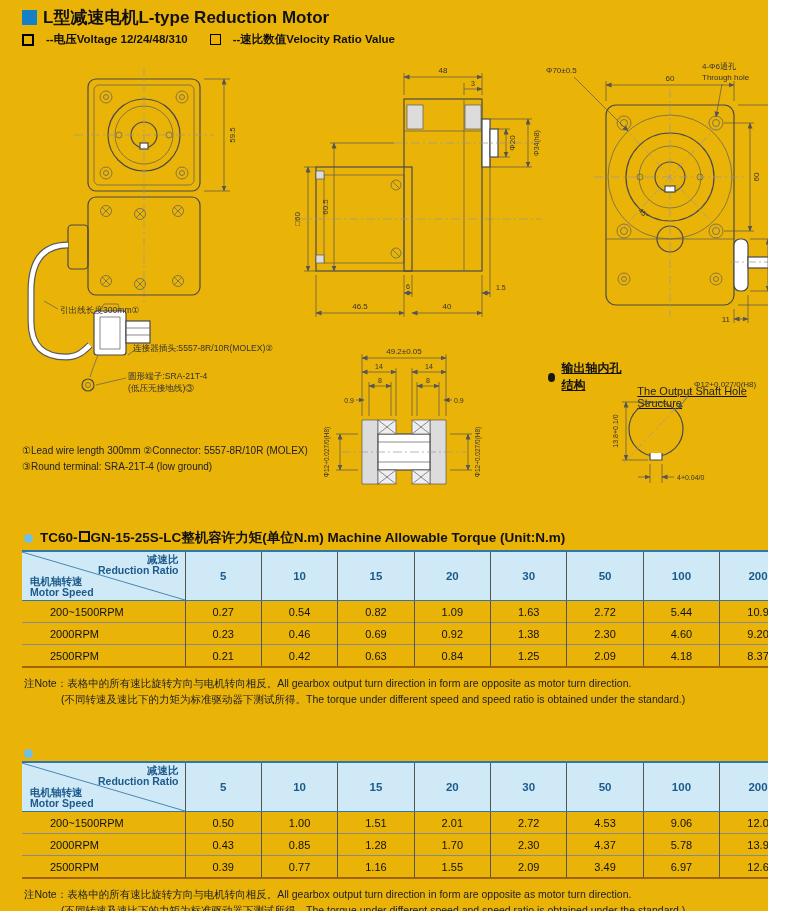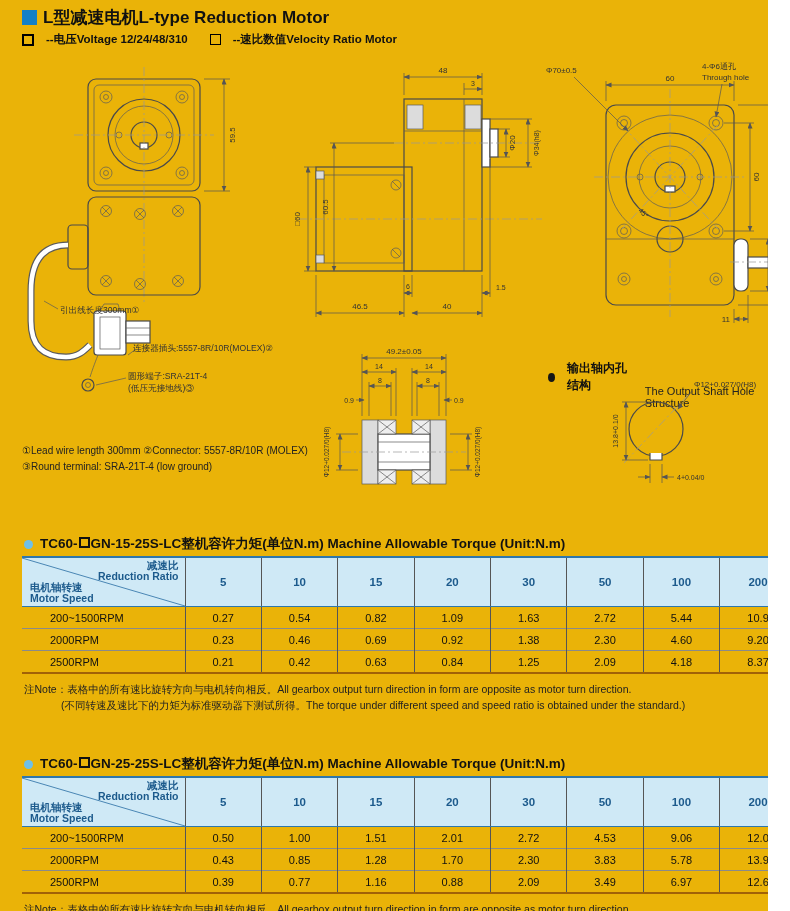--- a/index.html
+++ b/index.html
@@ -22,27 +22,27 @@
   .tn{fill:none;stroke:#5a5a5a;stroke-width:0.7;}
   .gy{fill:#dcdcdc;stroke:#5a5a5a;stroke-width:0.7;}
   .cl{fill:none;stroke:#9a9a9a;stroke-width:0.7;stroke-dasharray:9 3 2 3;}
   .dm{fill:none;stroke:#555;stroke-width:0.7;}
   .dt{font-size:8px;fill:#333;}
   .dt7{font-size:7px;fill:#333;}
   .lb{font-size:8.6px;fill:#333;}
   .cable-o{fill:none;stroke:#5a5a5a;stroke-width:7;}
   .cable-i{fill:none;stroke:#fff;stroke-width:4.6;}
   .footnotes{position:absolute;left:8px;top:396px;font-size:10px;color:#222;line-height:16px;}
-  .shd-title{position:absolute;left:534px;top:298px;font-size:12px;display:flex;align-items:center;gap:12px;}
+  .shd-title{position:absolute;left:534px;top:298px;font-size:12px;display:flex;align-items:center;gap:6px;text-decoration:underline;}
   .shd-bullet{width:9px;height:9px;border-radius:50%;background:#161616;display:inline-block;}
   .shd-zh{font-weight:bold;}
   .shd-en{font-size:11px;color:#222;margin-top:40px;}
   
   .tblock{padding:0 8px;}
-  .t1{margin-top:18px;} .t2{margin-top:42px;}
+  .t1{margin-top:12px;} .t2{margin-top:42px;}
   .ttitle{display:flex;align-items:center;gap:7px;font-size:13.5px;font-weight:bold;margin:0 0 3px 2px;}
   .tbullet{width:9px;height:9px;border-radius:50%;background:#6fc0e7;display:inline-block;flex:0 0 auto;}
   .tsq{width:7px;height:7px;border:2.2px solid #111;display:inline-block;margin:0 1px;}
   table{border-collapse:collapse;width:774px;table-layout:fixed;
         border-top:2px solid #2e77ac;border-bottom:2px solid #a16207;}
   col.c0{width:163px;}
   th,td{border-left:1px solid #555;padding:0;}
   th:first-child,td:first-child{border-left:none;}
   thead th{background:#cfe9f6;height:48px;color:#1c5a8c;font-size:11.5px;font-weight:bold;
            border-bottom:1px solid #2e77ac;vertical-align:middle;text-align:center;}
@@ -62,21 +62,21 @@
 
   <div class="hdr">
     <div class="title-row">
       <span class="title-sq"></span>
       <h1 class="page-title">L型减速电机L-type Reduction Motor</h1>
     </div>
     <div class="legend-row">
       <span class="sq-bold"></span>
       <span>--电压Voltage 12/24/48/310</span>
       <span class="sq-thin"></span>
-      <span>--速比数值Velocity Ratio Motor</span>
+      <span>--速比数值Velocity Ratio Value</span>
     </div>
   </div>
 
   <div class="draw">
 
     <svg style="left:2px;top:12px" width="268" height="385" viewBox="0 0 268 385">
       <defs>
           <marker id="a1" markerWidth="8" markerHeight="8" refX="5.5" refY="2.5" orient="auto-start-reverse" markerUnits="userSpaceOnUse">
             <path d="M0,0 L6,2.5 L0,5 Z" fill="#555"></path>
           </marker>
@@ -463,21 +463,20 @@
     </table>
     <div class="notes">
       <div class="n1">注Note：表格中的所有速比旋转方向与电机转向相反。All gearbox output turn direction in form are opposite as motor turn direction.</div>
       <div class="n2">(不同转速及速比下的力矩为标准驱动器下测试所得。The torque under different speed and speed ratio is obtained under the standard.)</div>
     </div>
   </div>
 
   <div class="tblock t2">
     <div class="ttitle">
       <span class="tbullet"></span>
-      <span><span>TC60-</span><span class="tsq"></span><span>GN-25-25S-LC整机容许力矩(单位N.m) Machine Allowable Torque (Unit:N.m)</span></span>
     </div>
     <table>
       <colgroup>
           <col class="c0">
           <col>
           <col>
           <col>
           <col>
           <col>
           <col>
@@ -521,30 +520,30 @@
           <td>9.06</td>
           <td>12.0</td>
         </tr>
         <tr>
           <td class="spd">2000RPM</td>
           <td>0.43</td>
           <td>0.85</td>
           <td>1.28</td>
           <td>1.70</td>
           <td>2.30</td>
-          <td>3.83</td>
+          <td>4.37</td>
           <td>5.78</td>
           <td>13.9</td>
         </tr>
         <tr>
           <td class="spd">2500RPM</td>
           <td>0.39</td>
           <td>0.77</td>
           <td>1.16</td>
-          <td>0.88</td>
+          <td>1.55</td>
           <td>2.09</td>
           <td>3.49</td>
           <td>6.97</td>
           <td>12.6</td>
         </tr>
       </tbody>
     </table>
     <div class="notes">
       <div class="n1">注Note：表格中的所有速比旋转方向与电机转向相反。All gearbox output turn direction in form are opposite as motor turn direction.</div>
       <div class="n2">(不同转速及速比下的力矩为标准驱动器下测试所得。The torque under different speed and speed ratio is obtained under the standard.)</div>

